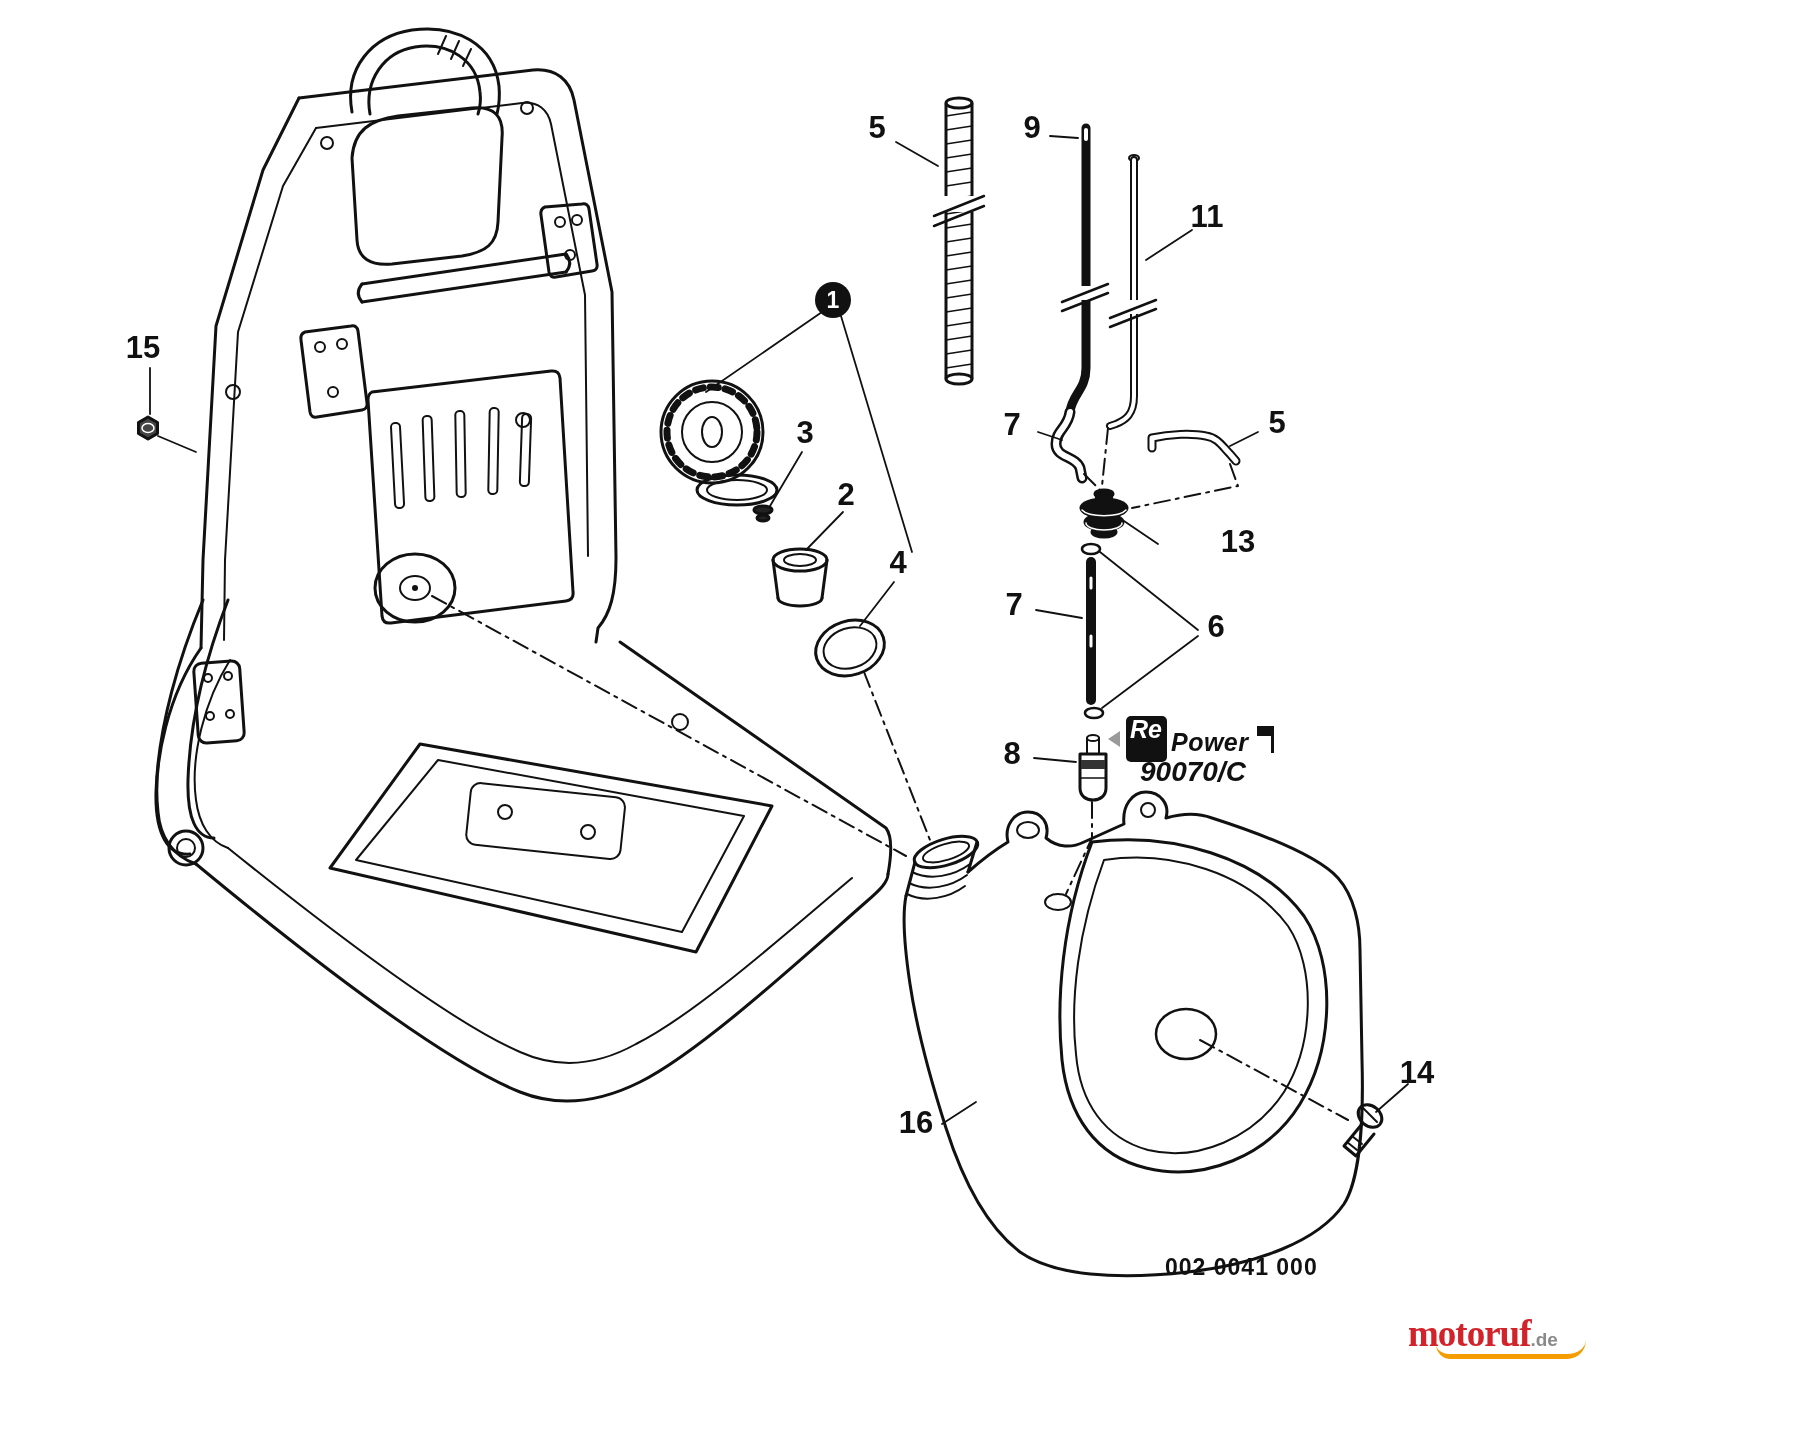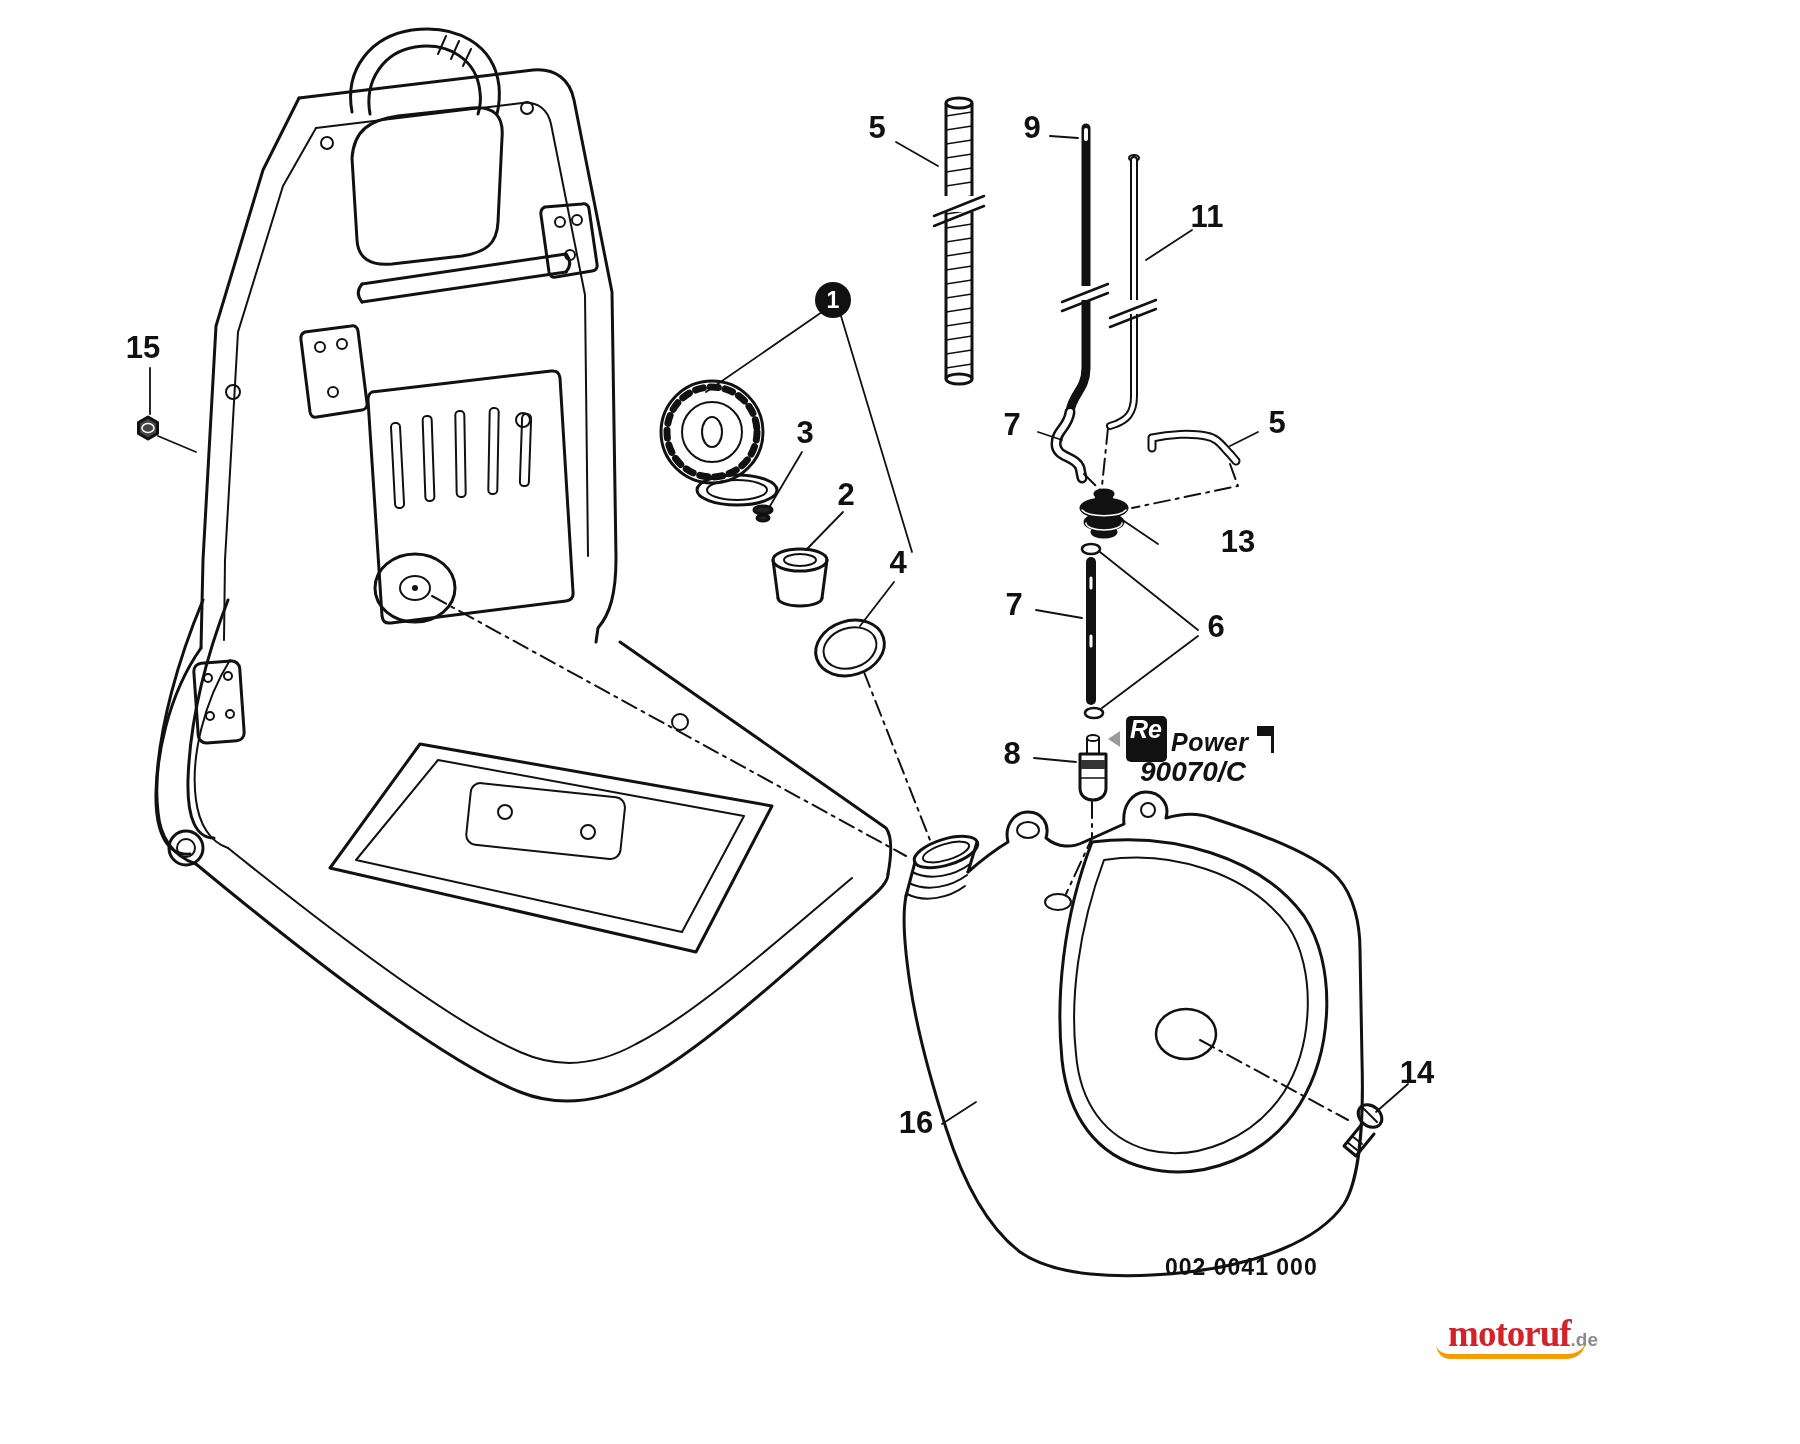--- a/index.html
+++ b/index.html
@@ -18,21 +18,21 @@
   .re-box{background:#111;color:#fff;font-style:italic;font-weight:bold;font-size:25px;
           padding:0 5px 18px 4px;border-radius:5px;line-height:1.1;}
   .power{font-style:italic;font-weight:bold;font-size:25px;color:#111;letter-spacing:.5px;margin-top:8px;}
   .flagwrap{position:relative;width:18px;height:30px;margin-left:4px;}
   .flagwrap .cloth{position:absolute;left:0;top:2px;width:14px;height:10px;background:#111;}
   .flagwrap .pole{position:absolute;left:14px;top:2px;width:3px;height:27px;background:#111;}
   .model{position:absolute;left:1140px;top:756px;font-style:italic;font-weight:bold;
          font-size:28px;color:#111;}
   .drawcode{position:absolute;left:1165px;top:1254px;font:bold 23px "Liberation Sans",sans-serif;
             color:#111;letter-spacing:1px;}
-  .sitelogo{position:absolute;left:1408px;top:1312px;width:190px;height:44px;cursor:pointer;text-align:right;}
+  .sitelogo{position:absolute;left:1408px;top:1312px;width:190px;height:44px;cursor:pointer;}
   .sitelogo .nm{font:bold 37px "Liberation Serif",serif;color:#d2232a;letter-spacing:-1px;}
   .sitelogo .tld{font:bold 19px "Liberation Sans",sans-serif;color:#8a8a8a;}
   .sitelogo .swoosh{position:absolute;left:28px;top:28px;width:150px;height:14px;
         border-bottom:5px solid #f59c00;border-radius:0 0 90px 70px;}
 </style>
 </head>
 <body>
 
 <div id="stage">
 

